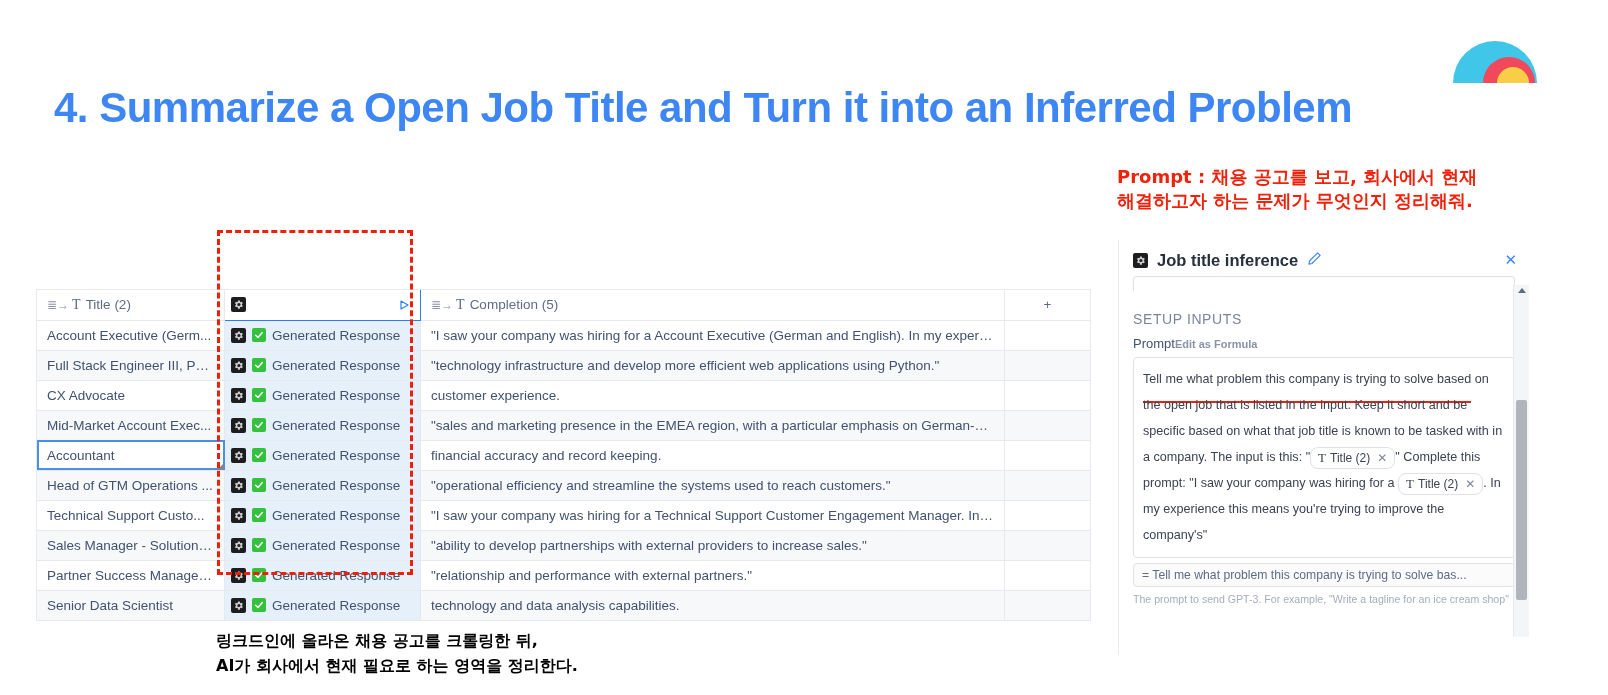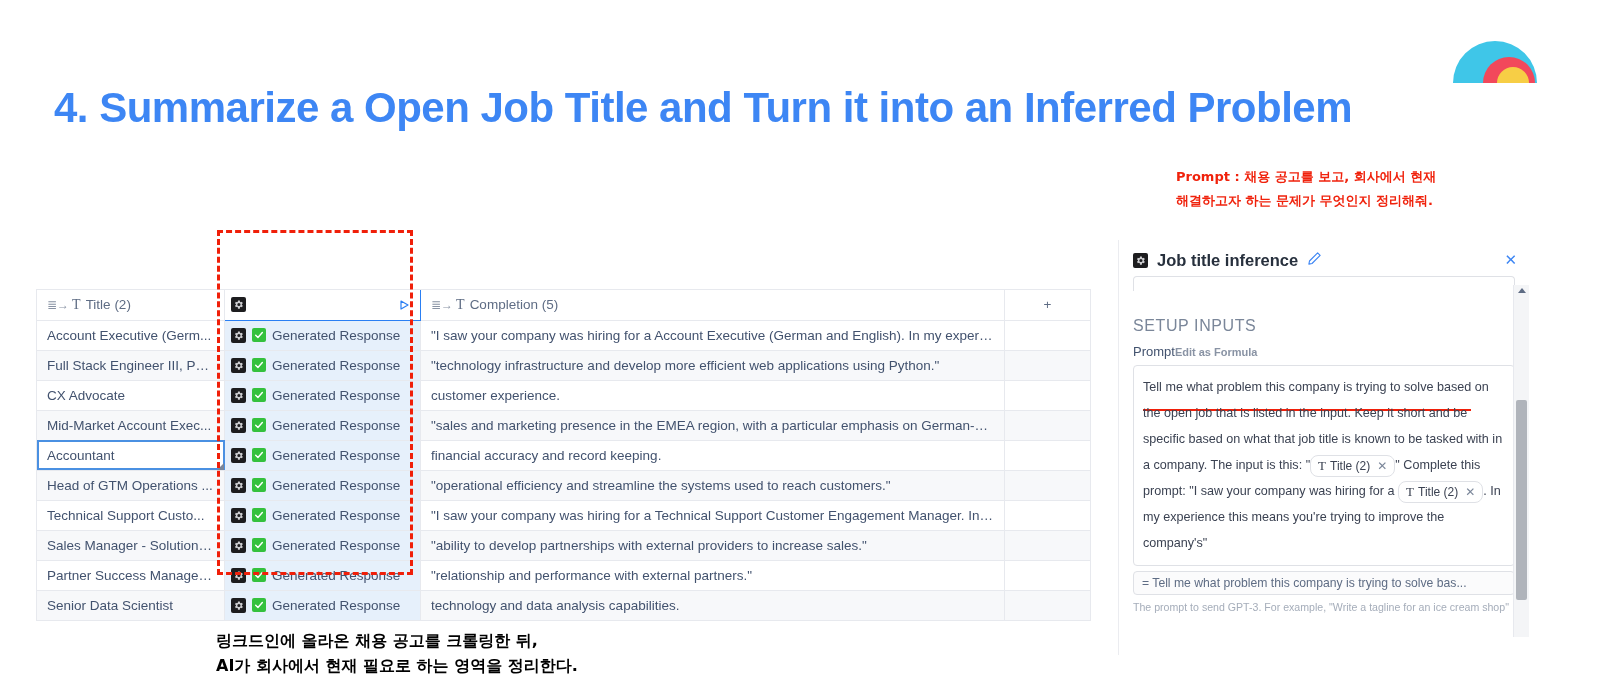--- a/index.html
+++ b/index.html
@@ -64,21 +64,21 @@
   .panel{
     position:absolute;left:1118px;top:240px;width:410px;height:415px;
     background:#fff;border-left:1px solid #ebecf0;
   }
   .panel-head{display:flex;align-items:center;gap:9px;padding:11px 14px 0 14px;}
   .panel-title{font-size:16.5px;font-weight:bold;color:#27303d;}
   .pencil{color:#3d86f4;}
   .panel-close{position:absolute;right:12px;top:12px;color:#3d86f4;font-size:15px;cursor:pointer;line-height:1;}
   .namebox{margin:6px 14px 0 14px;height:14px;border:1px solid #dfe1e6;border-bottom:none;
     border-radius:4px 4px 0 0;background:#fff;}
-  .setup-label{margin:26px 0 0 14px;font-size:16px;letter-spacing:.6px;color:#7a8699;}
+  .setup-label{margin:20px 0 0 14px;font-size:14px;letter-spacing:.6px;color:#7a8699;}
   .prompt-row{display:flex;align-items:baseline;
     margin:9px 14px 0 14px;}
   .prompt-label{font-size:13px;color:#42526e;}
   .edit-formula{font-size:11px;color:#8993a4;font-weight:bold;}
   .prompt-box{
     margin:6px 14px 0 14px;border:1px solid #dfe1e6;border-radius:4px;background:#fff;
     padding:8px 9px 9px 9px;font-size:12.6px;color:#3b4252;line-height:26px;
   }
   .sq{display:inline-block;border:1px solid #dfe1e6;border-radius:8px;background:#fff;
     padding:2px 7px;font-size:12px;color:#3b4252;vertical-align:middle;line-height:15px;}
@@ -93,22 +93,22 @@
   .helper{margin:5px 14px 0 14px;font-size:10.6px;color:#a5adba;line-height:14px;}
   
   .pscroll{position:absolute;right:0px;top:45px;width:15px;height:352px;background:#f4f5f7;
     border-left:1px solid #e7e9ee;}
   .pscroll .up{position:absolute;top:3px;left:4px;width:0;height:0;
     border-left:4px solid transparent;border-right:4px solid transparent;border-bottom:5px solid #5e6c84;}
   .pscroll .thumb{position:absolute;top:115px;left:2px;width:11px;height:200px;
     background:#b0b4bb;border-radius:2px;}
   
   .ann-prompt{
-    position:absolute;left:1176px;top:165px;width:400px;
-    font-size:13px;font-weight:bold;color:#f0220c;line-height:24px;
+    position:absolute;left:1117px;top:165px;width:400px;
+    font-size:18px;font-weight:bold;color:#f0220c;line-height:24px;
     font-family:"DejaVu Sans",sans-serif;
   }
   .ann-caption{
     position:absolute;left:216px;top:628px;width:620px;
     font-size:16px;font-weight:bold;color:#000000;line-height:25px;
     font-family:"DejaVu Sans",sans-serif;
   }
 </style>
 </head>
 <body>

